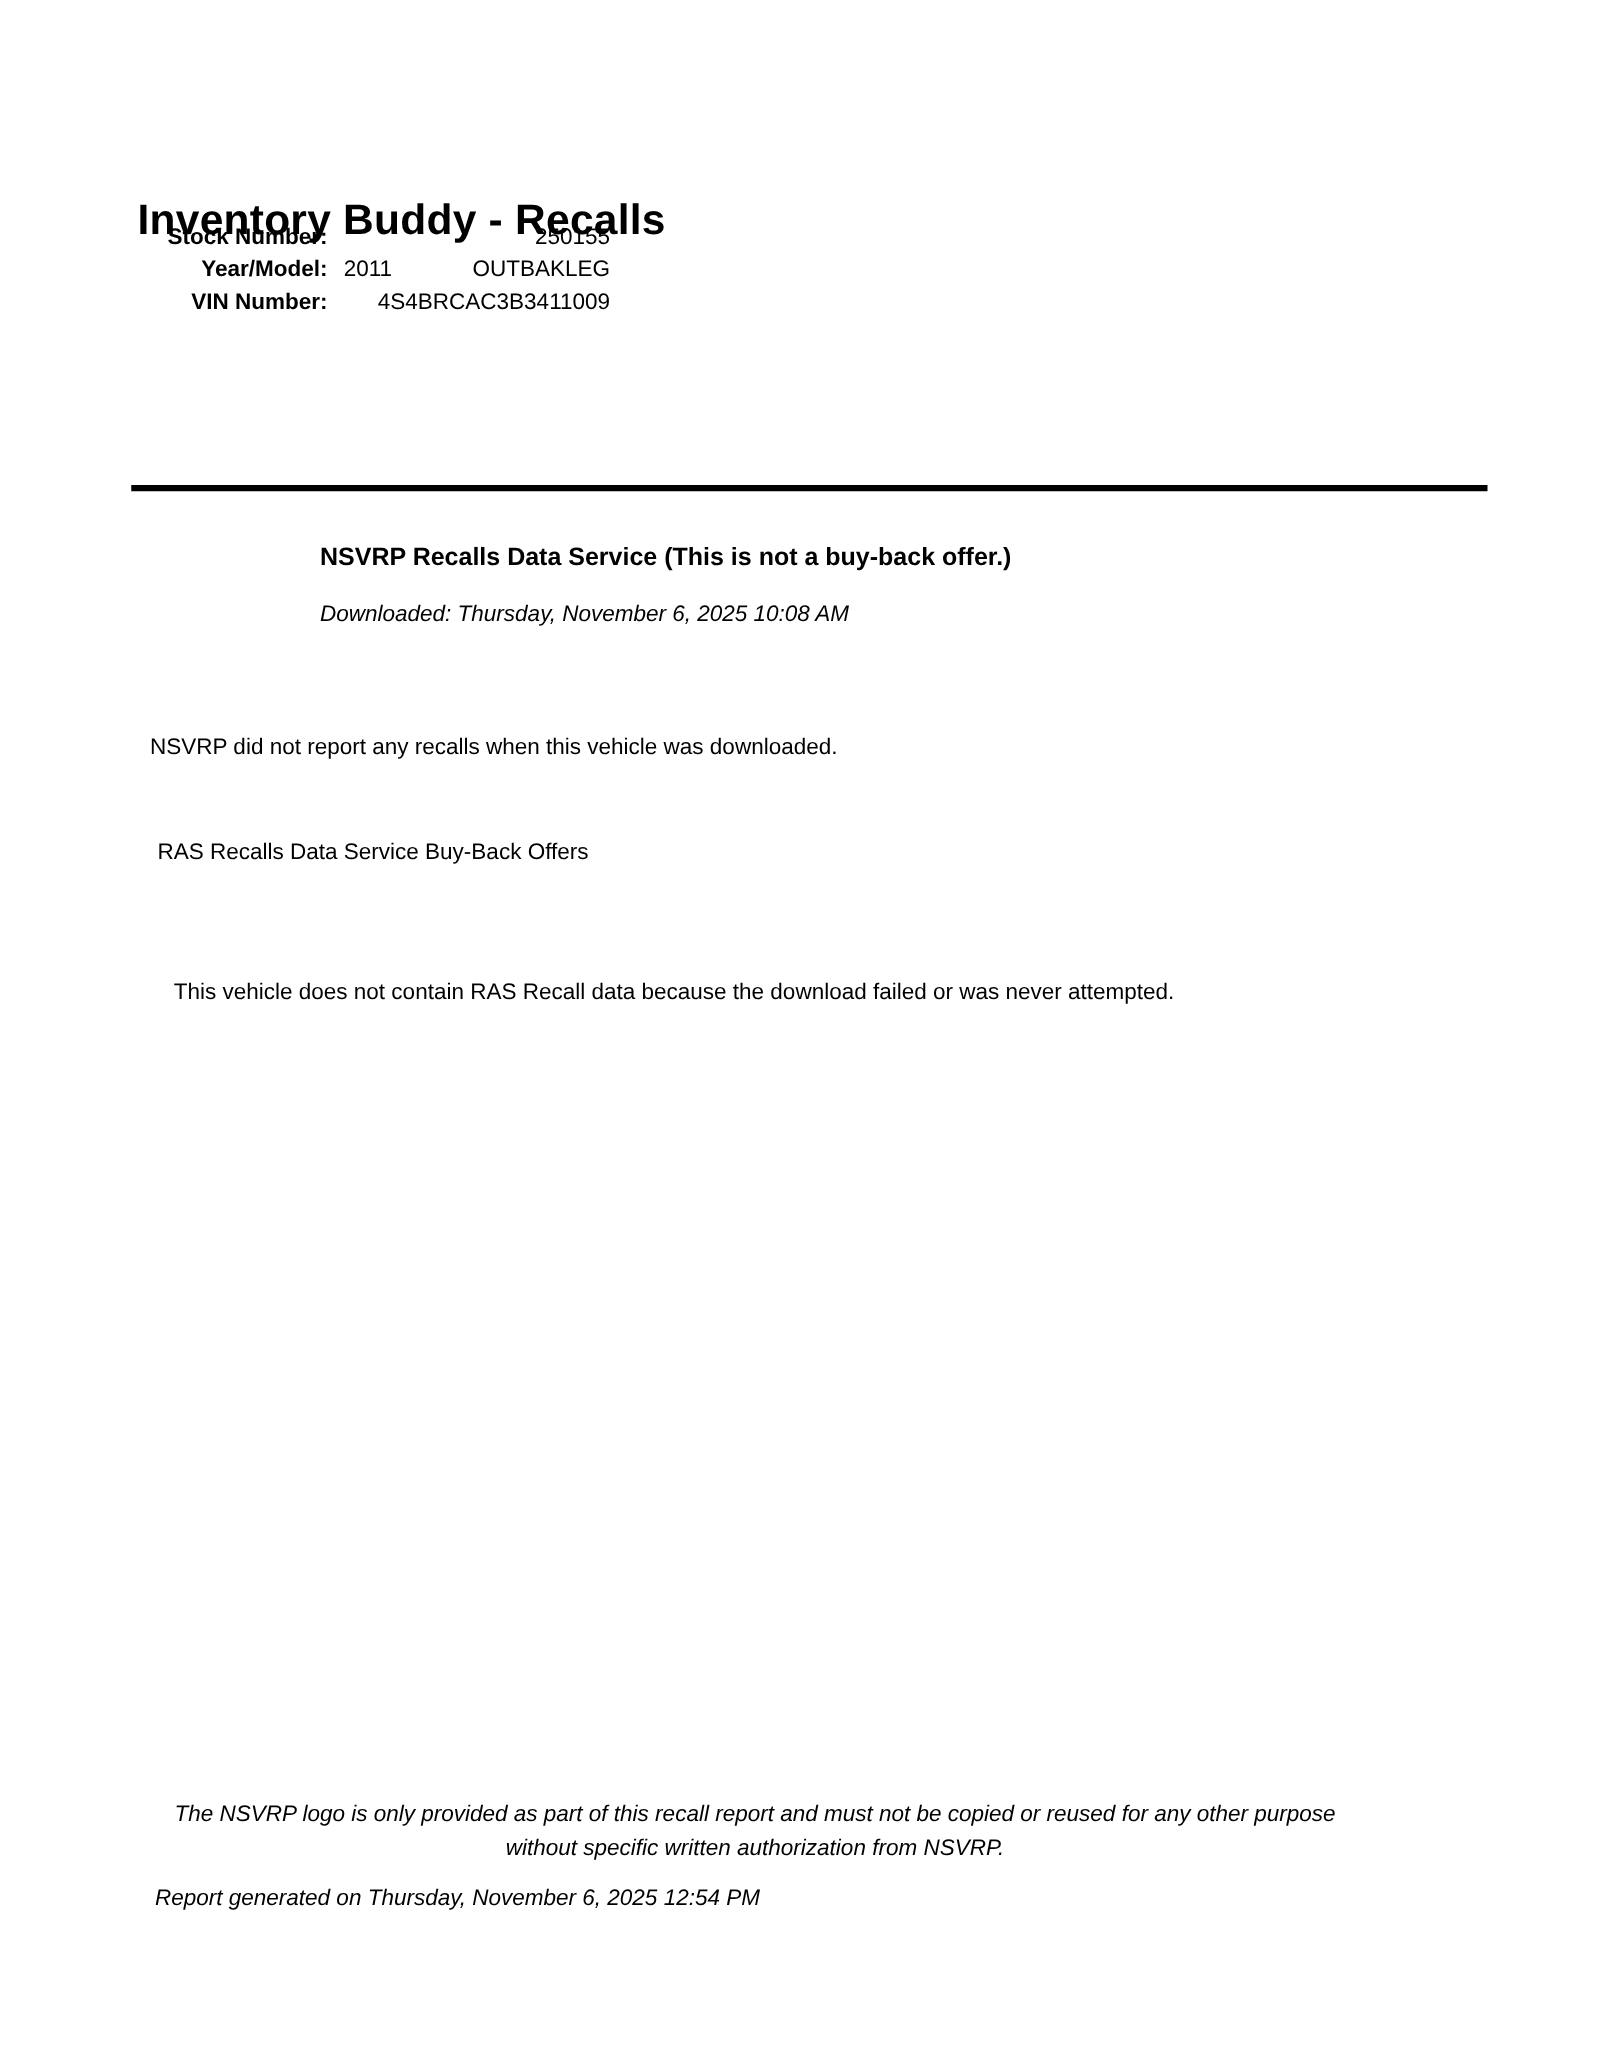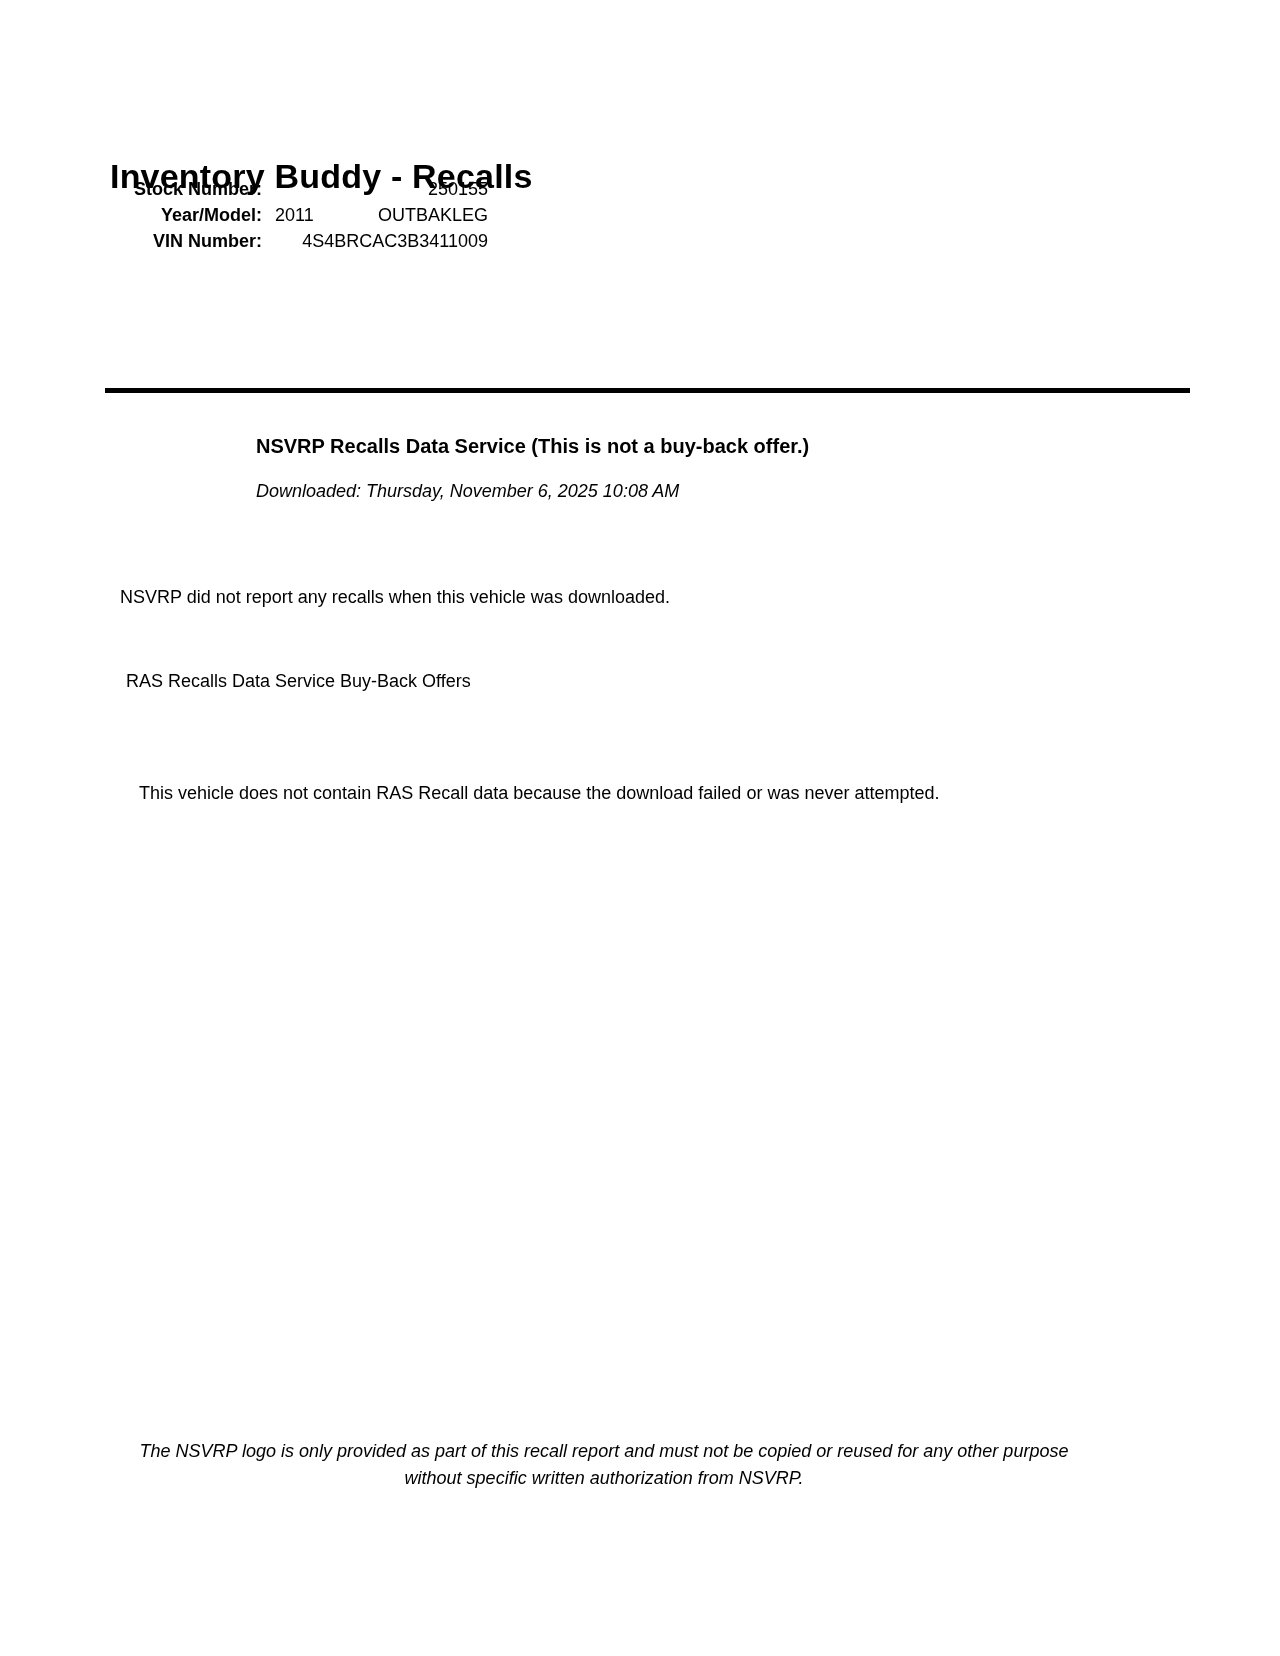--- a/index.html
+++ b/index.html
@@ -145,14 +145,15 @@
   <div class="nsvrp-downloaded">Downloaded: Thursday, November 6, 2025 10:08 AM</div>
 
   <div class="nsvrp-message">NSVRP did not report any recalls when this vehicle was downloaded.</div>
 
   <div class="ras-heading">RAS Recalls Data Service Buy-Back Offers</div>
 
   <div class="ras-message">This vehicle does not contain RAS Recall data because the download failed or was never attempted.</div>
 
   <div class="footer-disclaimer">The NSVRP logo is only provided as part of this recall report and must not be copied or reused for any other purpose without specific written authorization from NSVRP.</div>
 
+  <div class="footer-generated">Report generated on Thursday, November 6, 2025 12:54 PM</div>
 
 </div>
 
 </body></html>

